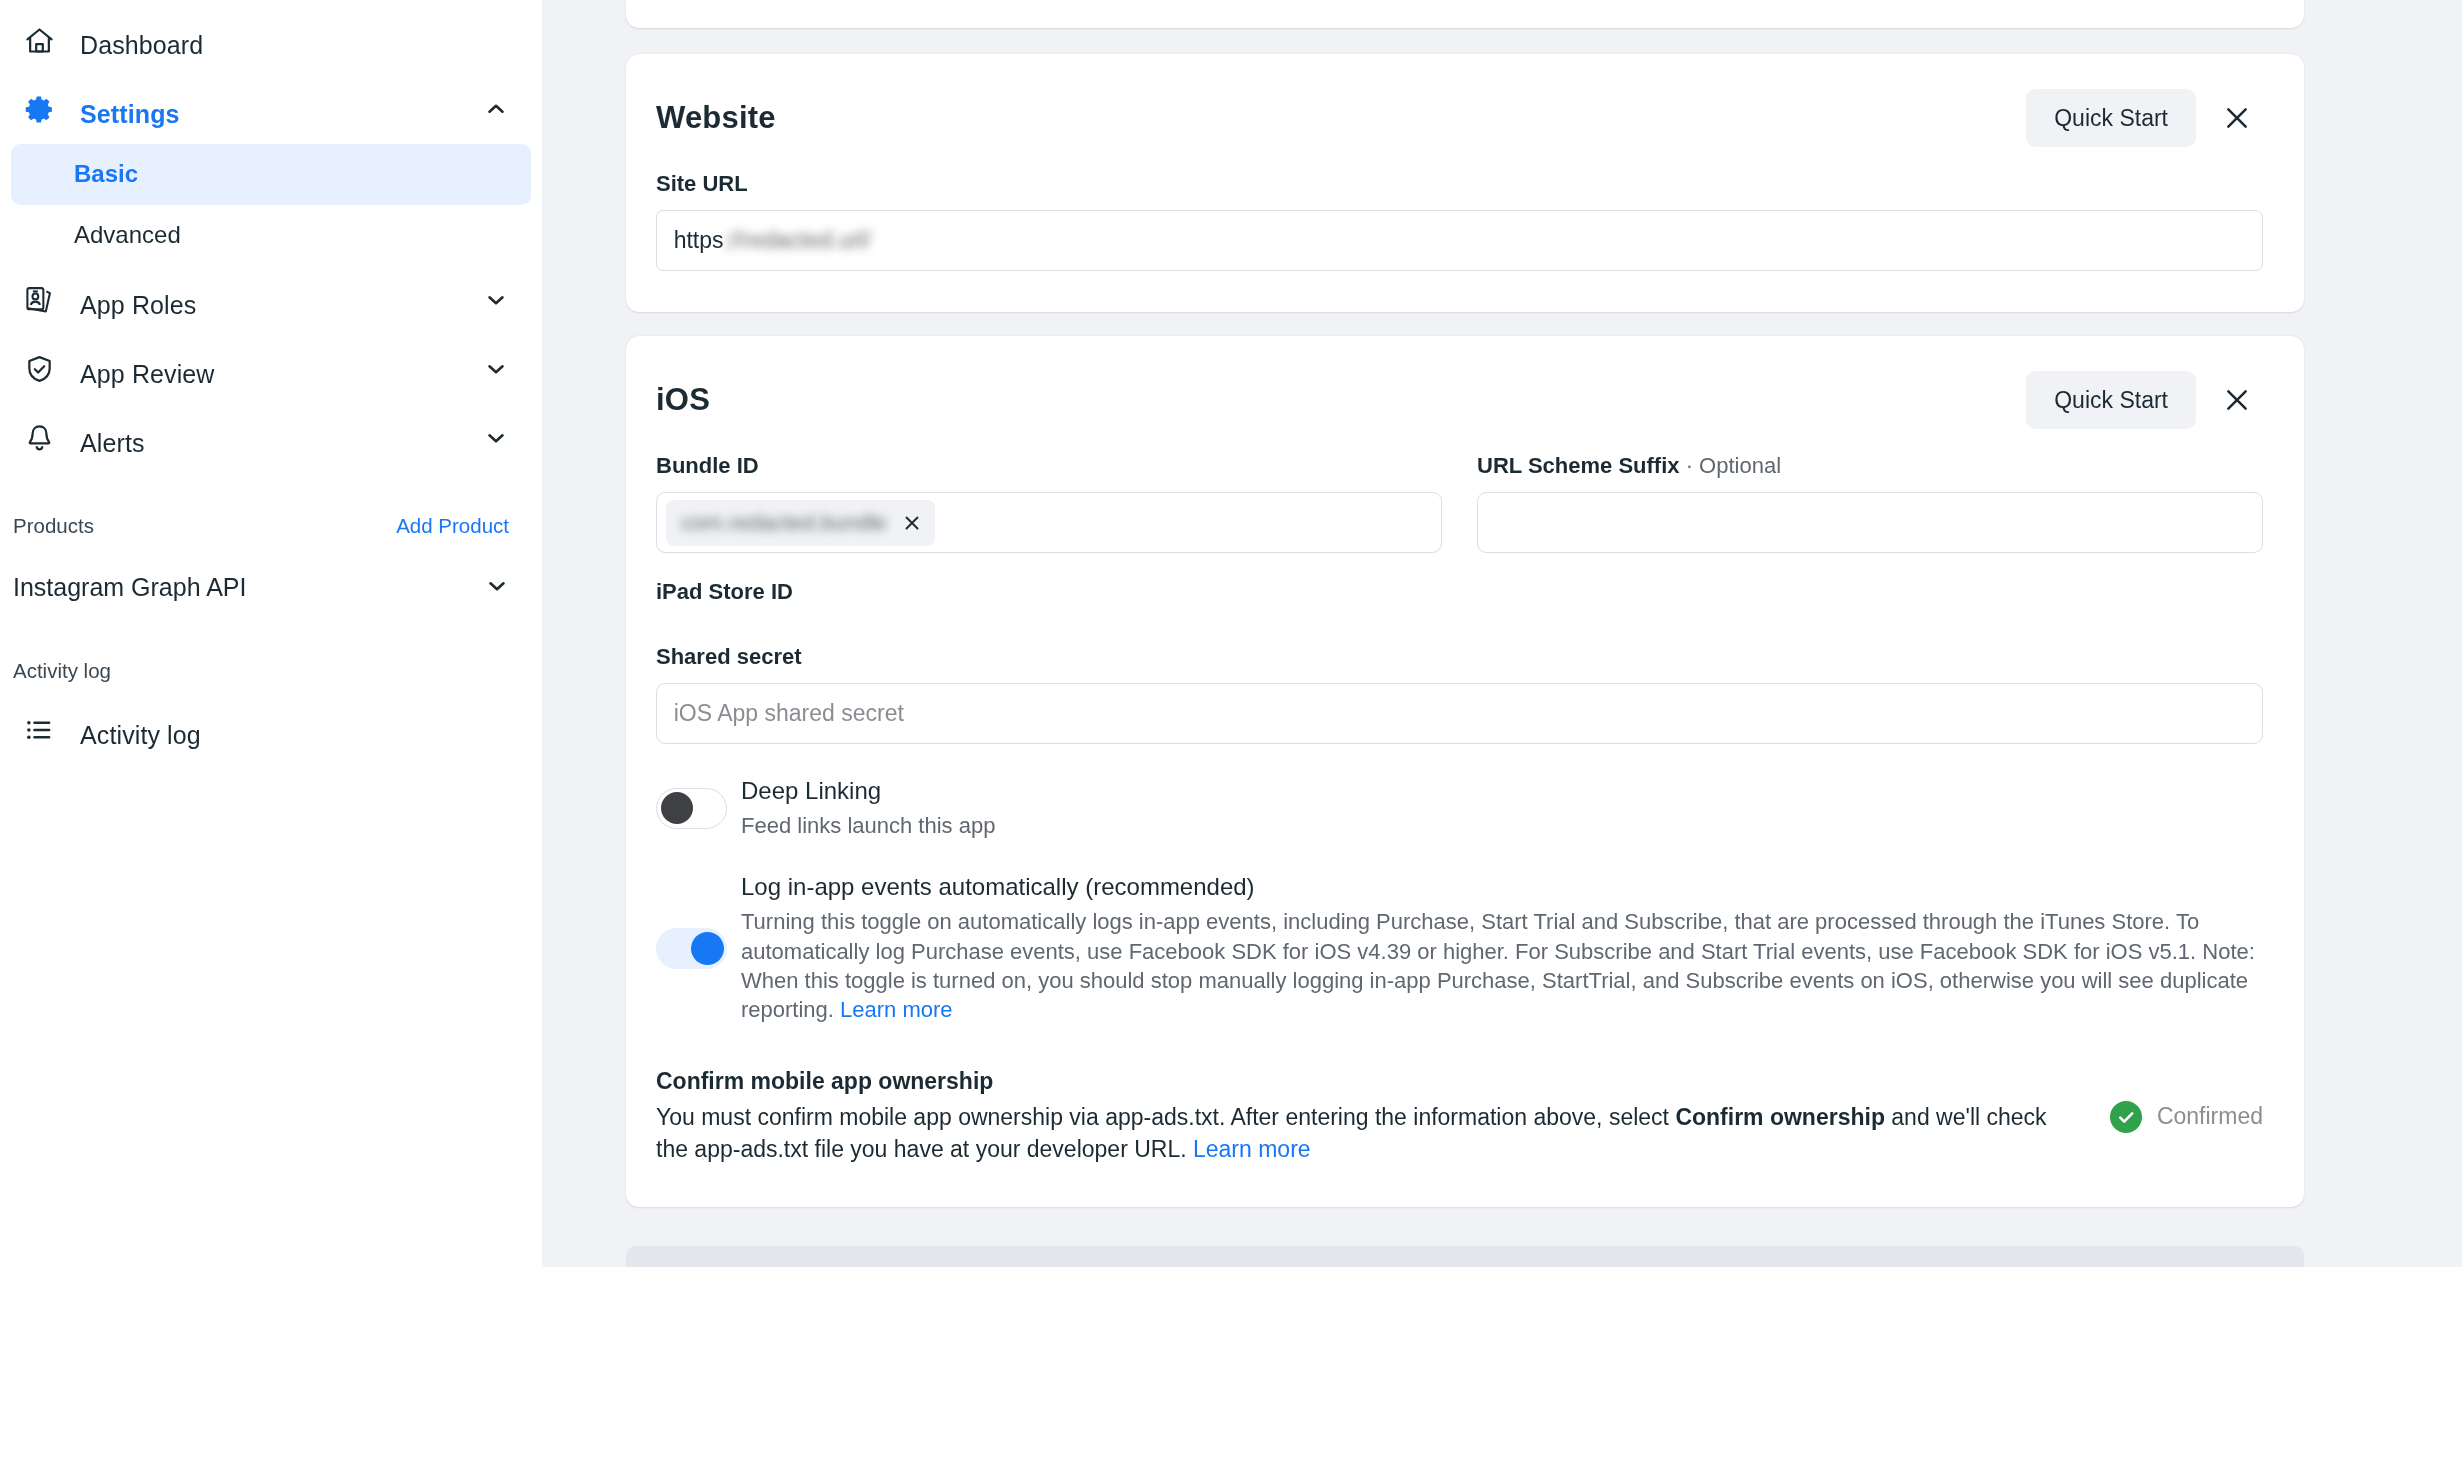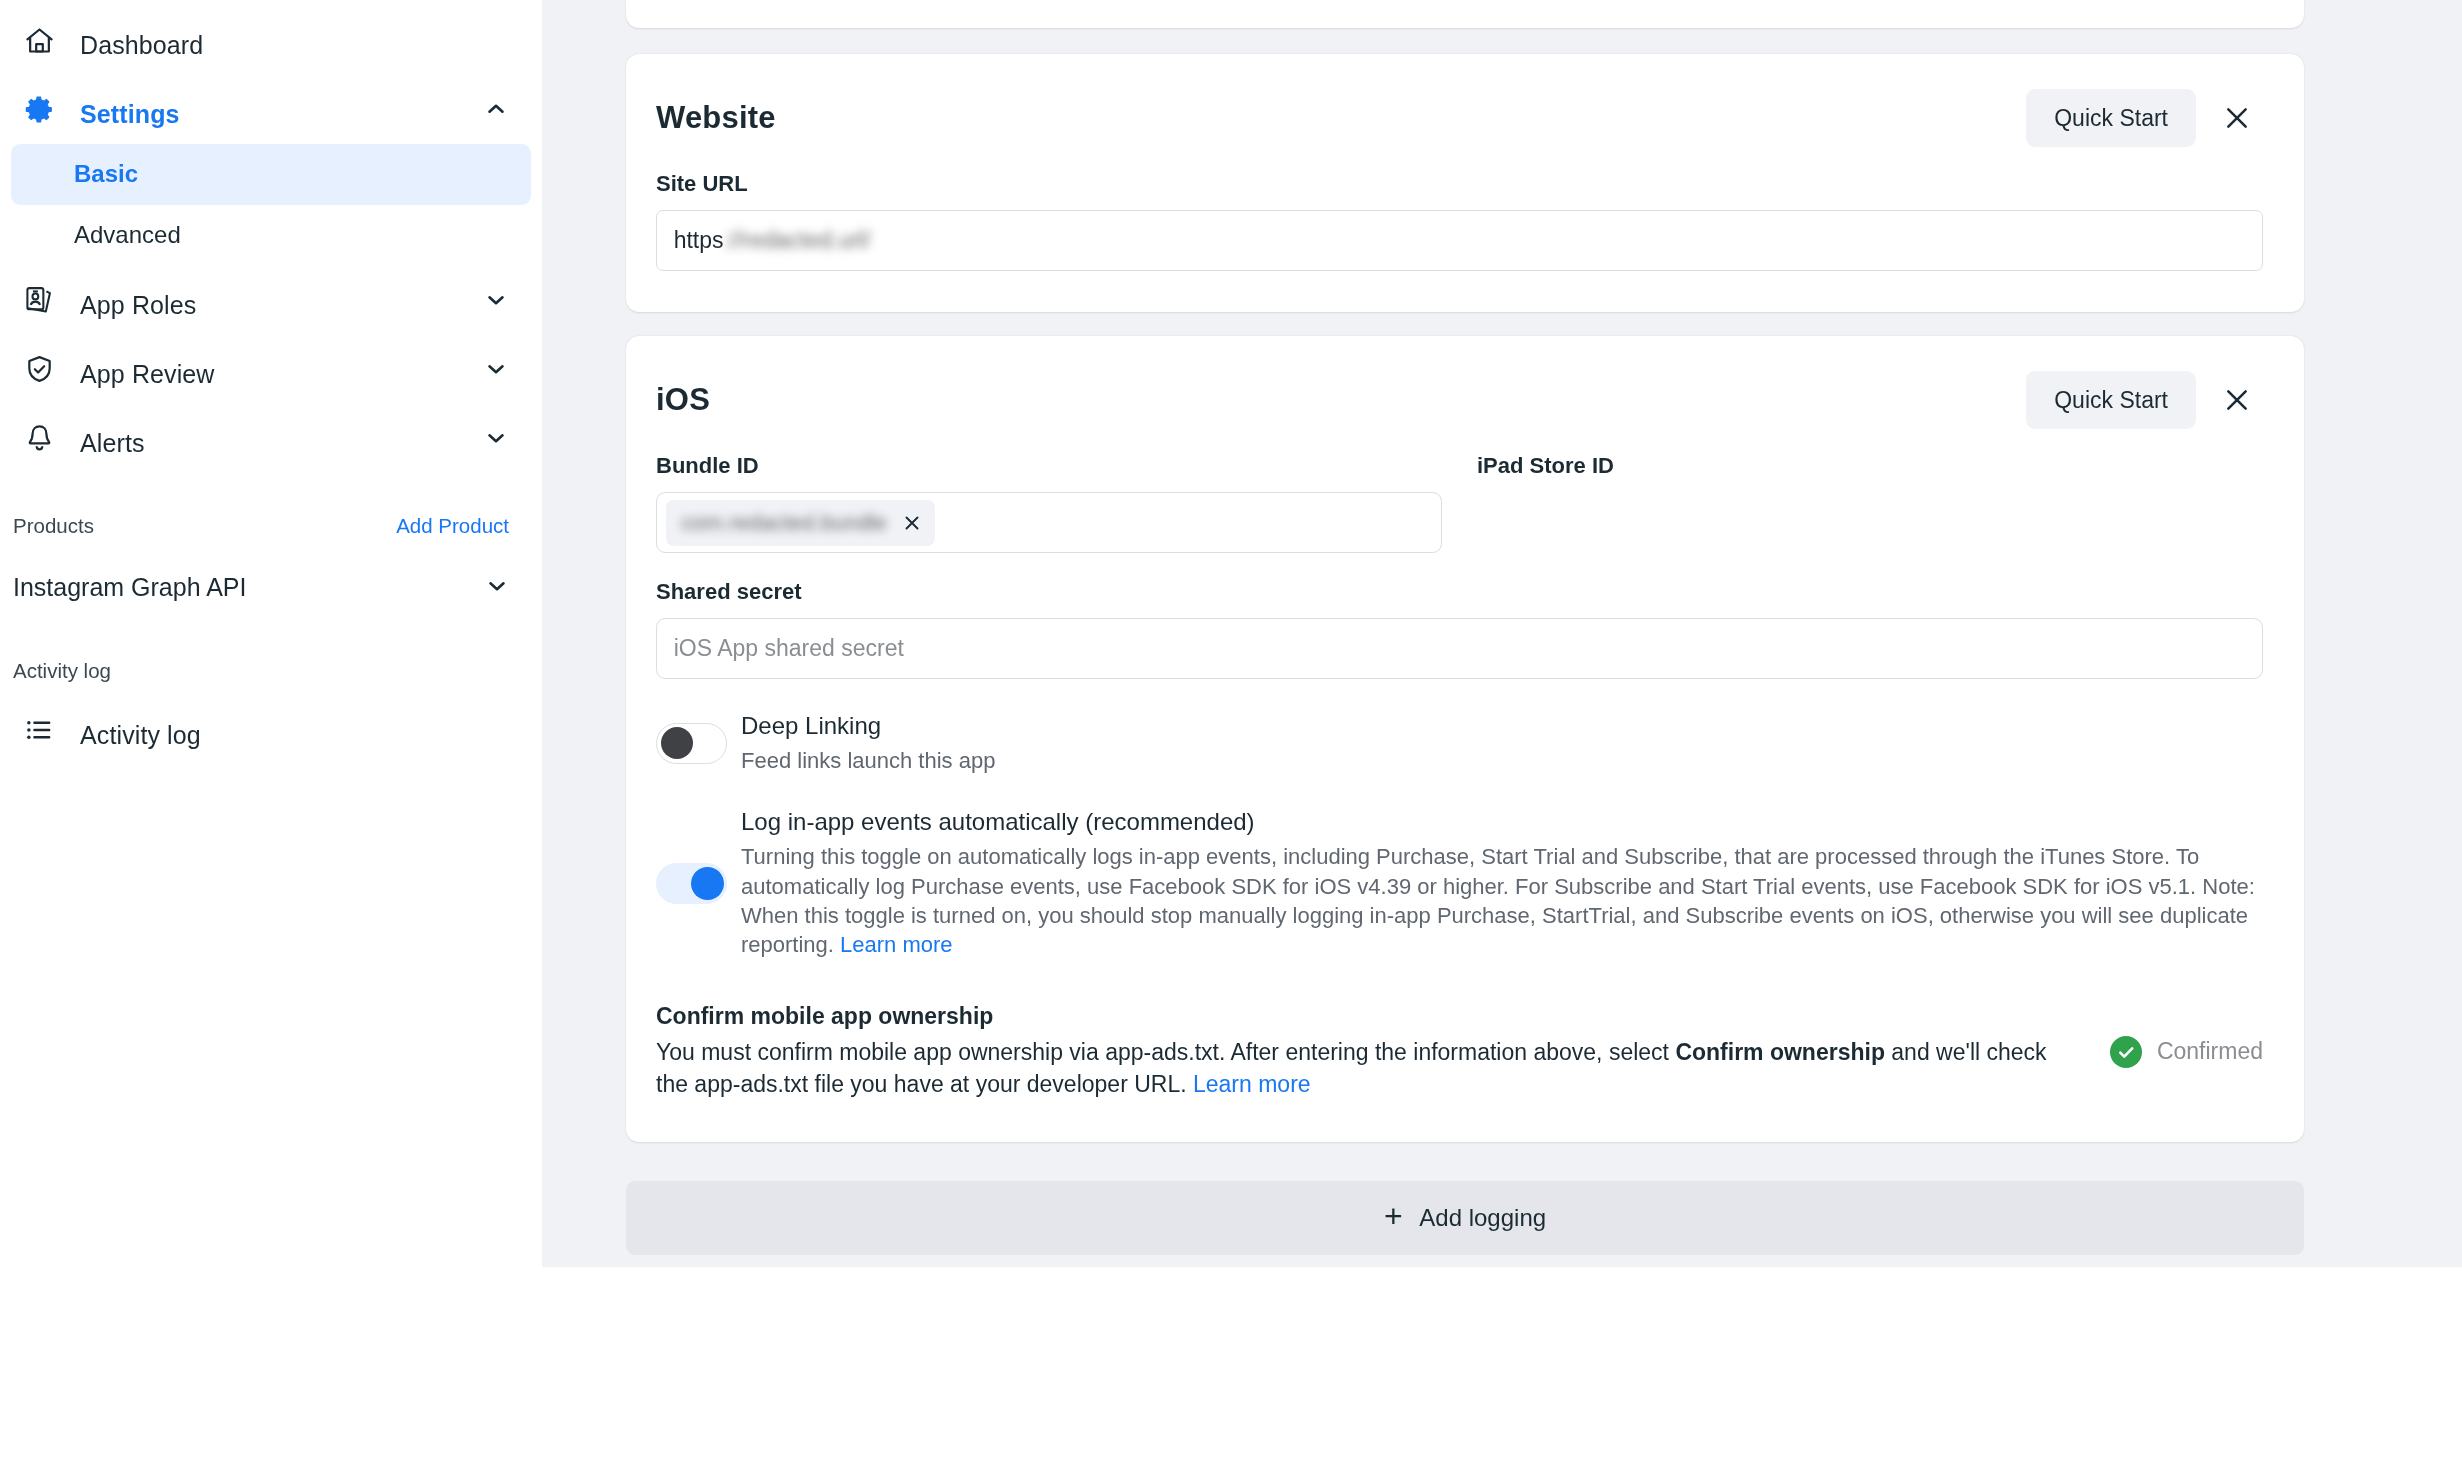--- a/index.html
+++ b/index.html
@@ -468,20 +468,24 @@
                 <span class="cx">
                   <svg width="22" height="22" viewBox="0 0 24 24" fill="none" stroke="#1c2b33" stroke-width="2.1" stroke-linecap="round">
                       <path d="M6 6l12 12M18 6L6 18"></path>
                     </svg>
                 </span>
               </span>
             </div>
           </div>
 
 
+          <div>
+            <label class="field-label"><span>URL Scheme Suffix</span><span class="opt"> · Optional</span></label>
+            <input class="tinput" type="text" placeholder="" style="">
+          </div>
 
           <div>
             <label class="field-label">iPad Store ID</label>
           </div>
         </div>
 
         <div style="margin-top:26px">
           <label class="field-label">Shared secret</label>
           <input class="tinput" type="text" placeholder="iOS App shared secret" style="">
         </div>

